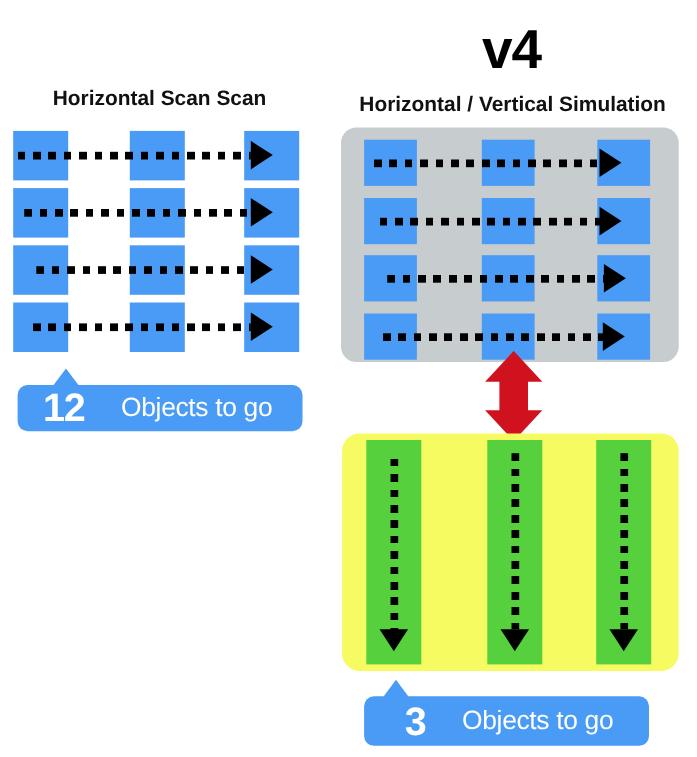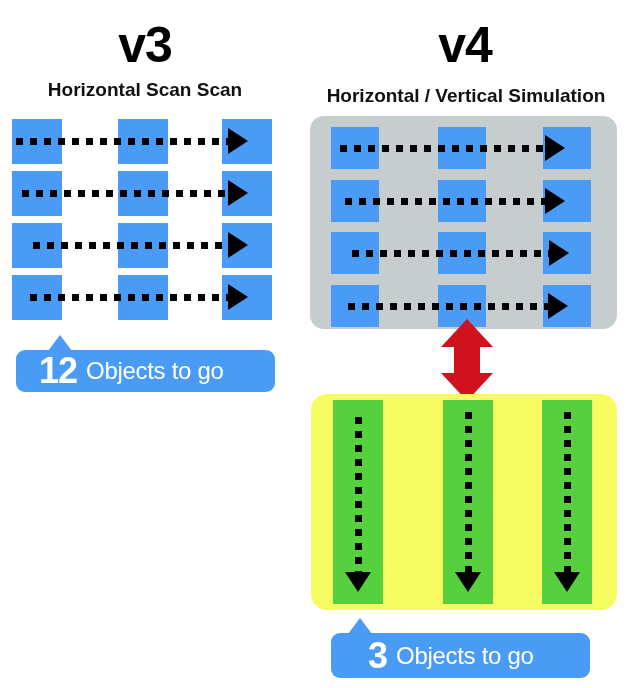--- a/index.html
+++ b/index.html
@@ -103,20 +103,21 @@
 
   
   .bubble {
     position: absolute;
     background: #4a9bf5;
     border-radius: 9px;
     color: #ffffff;
     display: flex;
     align-items: center;
     box-sizing: border-box;
+    gap: 24px;
   }
   .bubble .big {
     font-size: 36px;
     font-weight: bold;
     line-height: 36px;
     letter-spacing: -1px;
   }
   .bubble .small {
     font-size: 24px;
     font-weight: normal;
@@ -151,21 +152,20 @@
     color: #000000;
     letter-spacing: -0.5px;
     line-height: 30px;
   }
 </style>
 </head>
 <body>
 
 <div class="stage">
 
-  <div class="col-title" id="v3-title">v3</div>
   <div class="col-sub" id="v3-sub">Horizontal Scan Scan</div>
 
   <div>
     <div class="obj" style="left:12px; top:119px; width:50px; height:45px;"></div>
     <div class="obj" style="left:118px; top:119px; width:50px; height:45px;"></div>
     <div class="obj" style="left:222px; top:119px; width:50px; height:45px;"></div>
     <div class="hscan" style="left:16px; top:138px; width:212px;"></div>
     <div class="harrow" style="left:228px; top:128px;"></div>
   </div>
 

